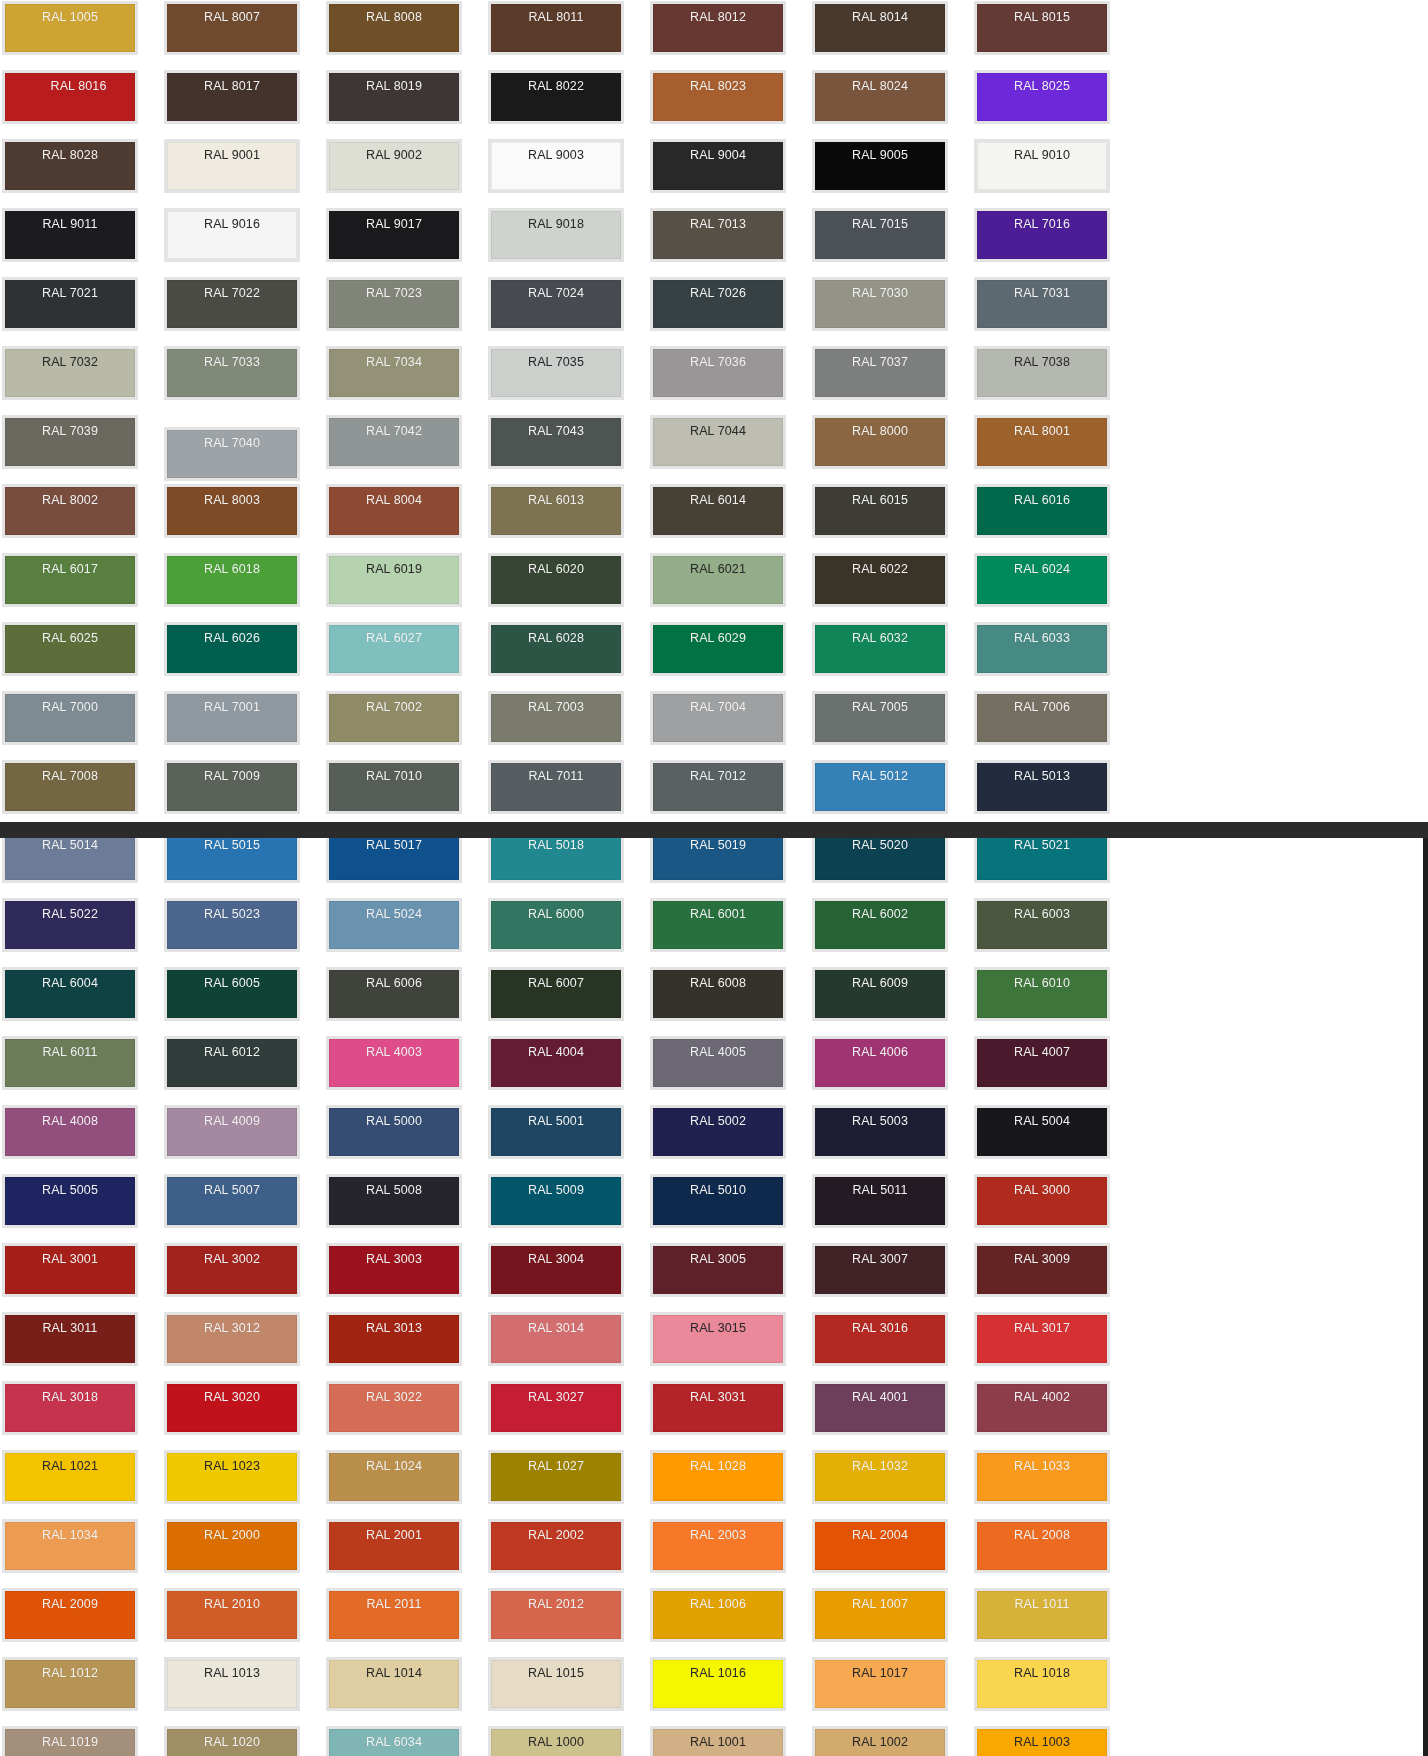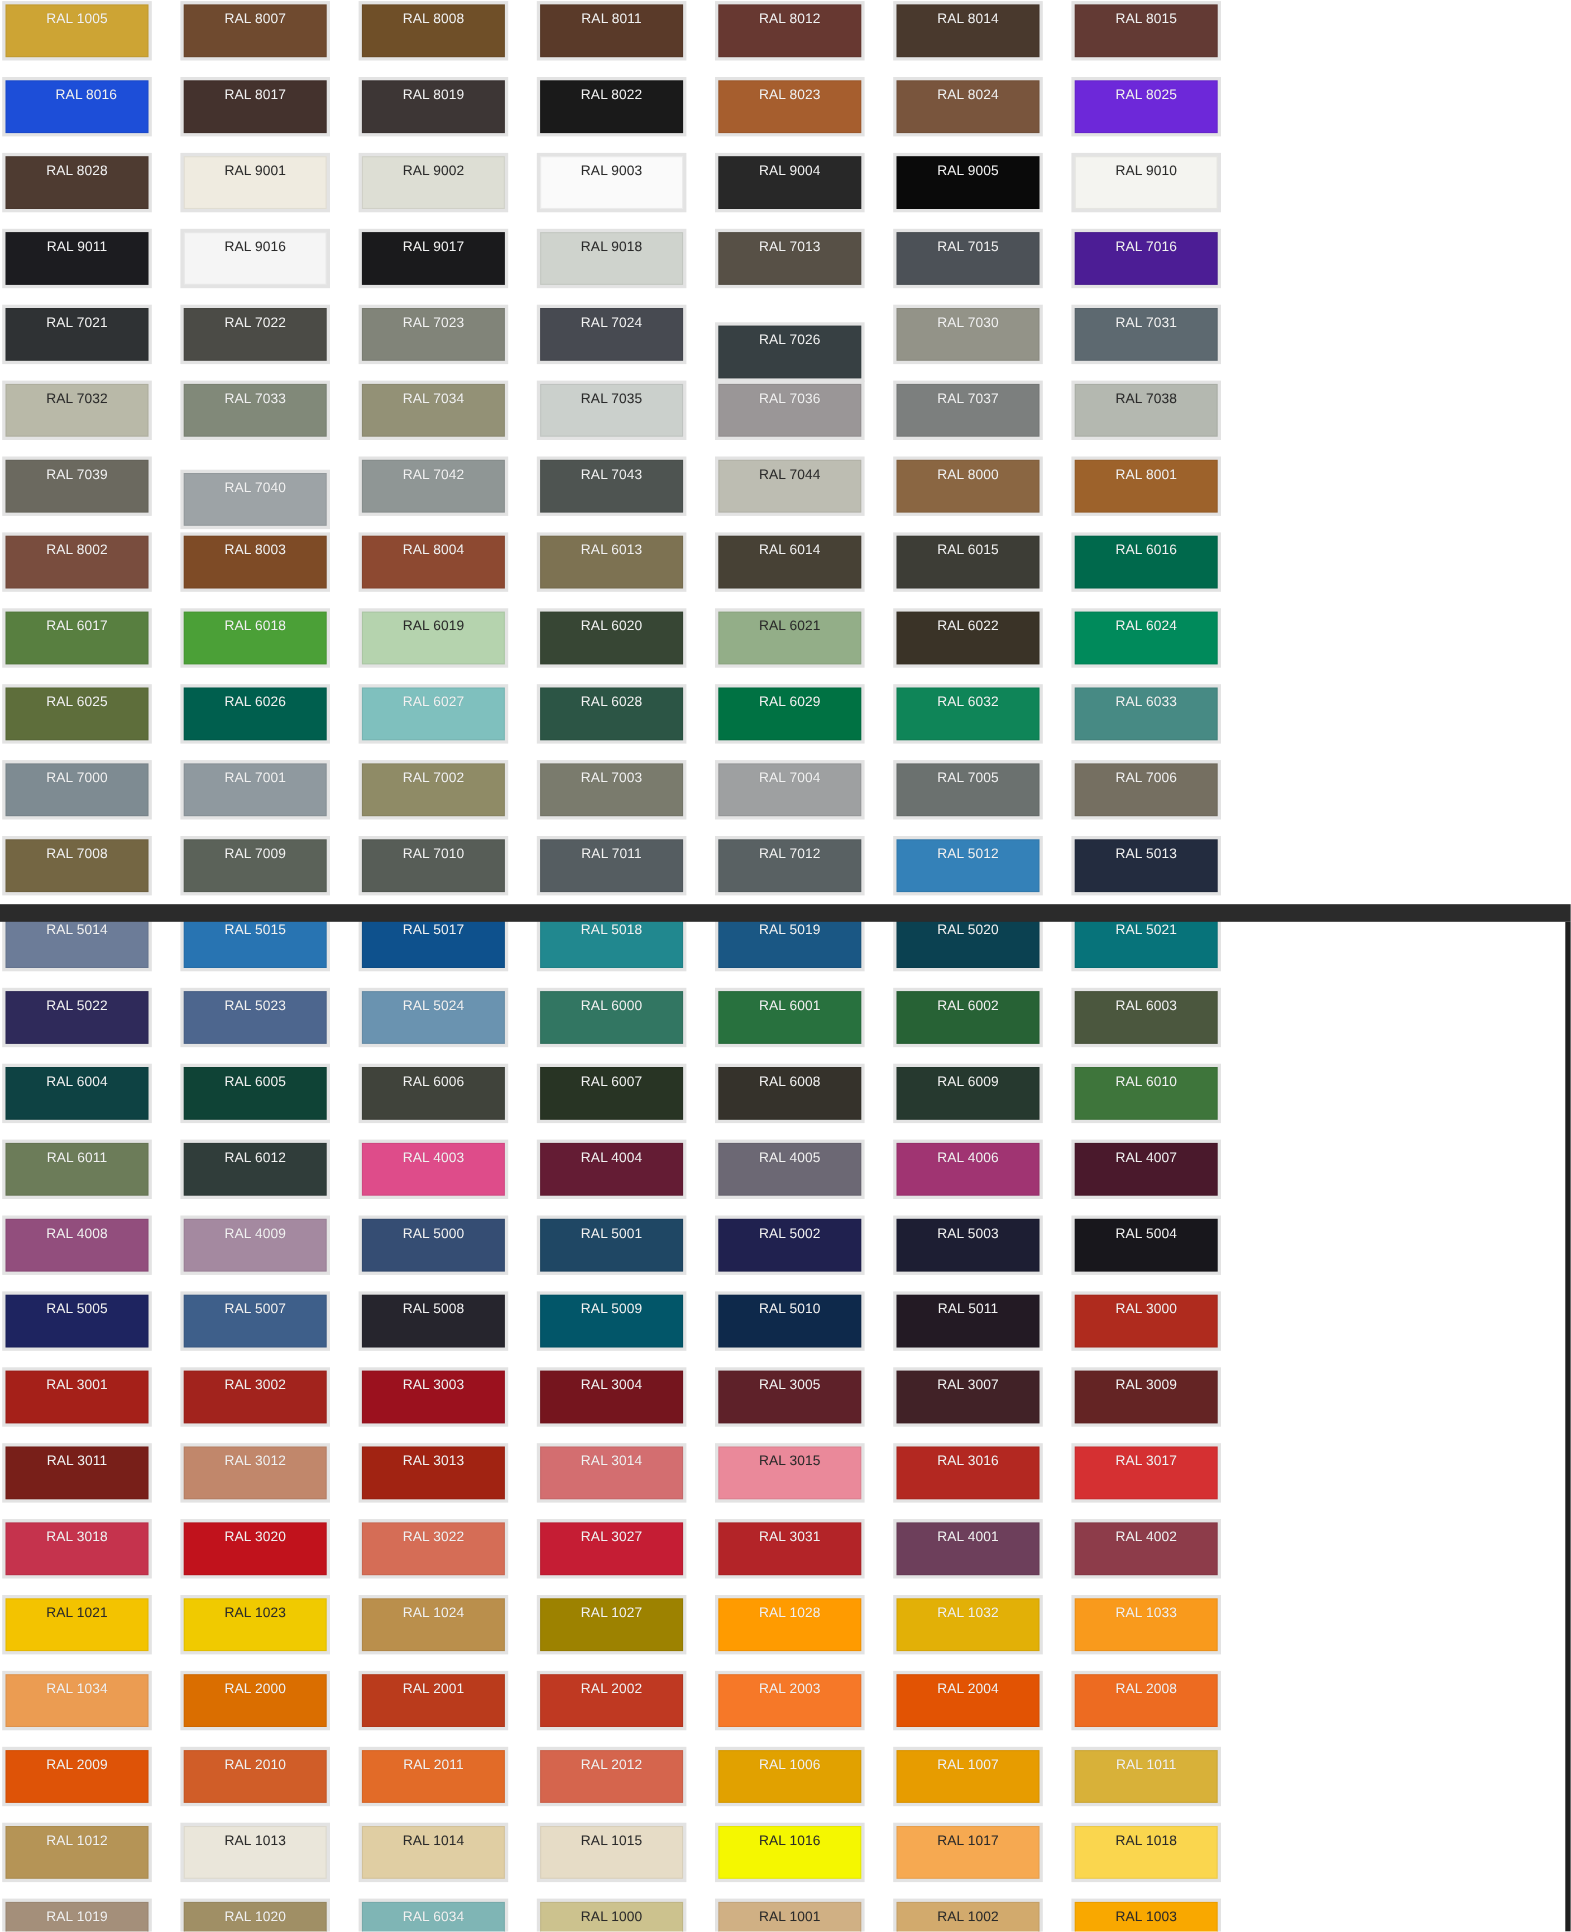--- a/index.html
+++ b/index.html
@@ -128,21 +128,21 @@
         <div class="swatch-chip" style="background-color: rgb(73, 57, 45);">
           <span class="swatch-label lab-light">RAL 8014</span>
         </div>
       </div>
       <div class="swatch-cell">
         <div class="swatch-chip" style="background-color: rgb(99, 58, 52);">
           <span class="swatch-label lab-light">RAL 8015</span>
         </div>
       </div>
       <div class="swatch-cell">
-        <div class="swatch-chip" style="background-color: #1d4ed8; padding-left: 17px;">
+        <div class="swatch-chip" style="background-color: #b91c1c; padding-left: 17px;">
           <span class="swatch-label lab-light">RAL 8016</span>
         </div>
       </div>
       <div class="swatch-cell">
         <div class="swatch-chip" style="background-color: rgb(68, 50, 45);">
           <span class="swatch-label lab-light">RAL 8017</span>
         </div>
       </div>
       <div class="swatch-cell">
         <div class="swatch-chip" style="background-color: rgb(61, 54, 53);">
@@ -253,21 +253,21 @@
         <div class="swatch-chip" style="background-color: rgb(129, 132, 121);">
           <span class="swatch-label lab-light">RAL 7023</span>
         </div>
       </div>
       <div class="swatch-cell">
         <div class="swatch-chip" style="background-color: rgb(71, 74, 81);">
           <span class="swatch-label lab-light">RAL 7024</span>
         </div>
       </div>
       <div class="swatch-cell">
-        <div class="swatch-chip" style="background-color: rgb(55, 64, 67); margin-top: 16px;">
+        <div class="swatch-chip" style="background-color: rgb(55, 64, 67);">
           <span class="swatch-label lab-light">RAL 7026</span>
         </div>
       </div>
       <div class="swatch-cell">
         <div class="swatch-chip" style="background-color: rgb(147, 147, 136);">
           <span class="swatch-label lab-light">RAL 7030</span>
         </div>
       </div>
       <div class="swatch-cell">
         <div class="swatch-chip" style="background-color: rgb(93, 105, 112);">

